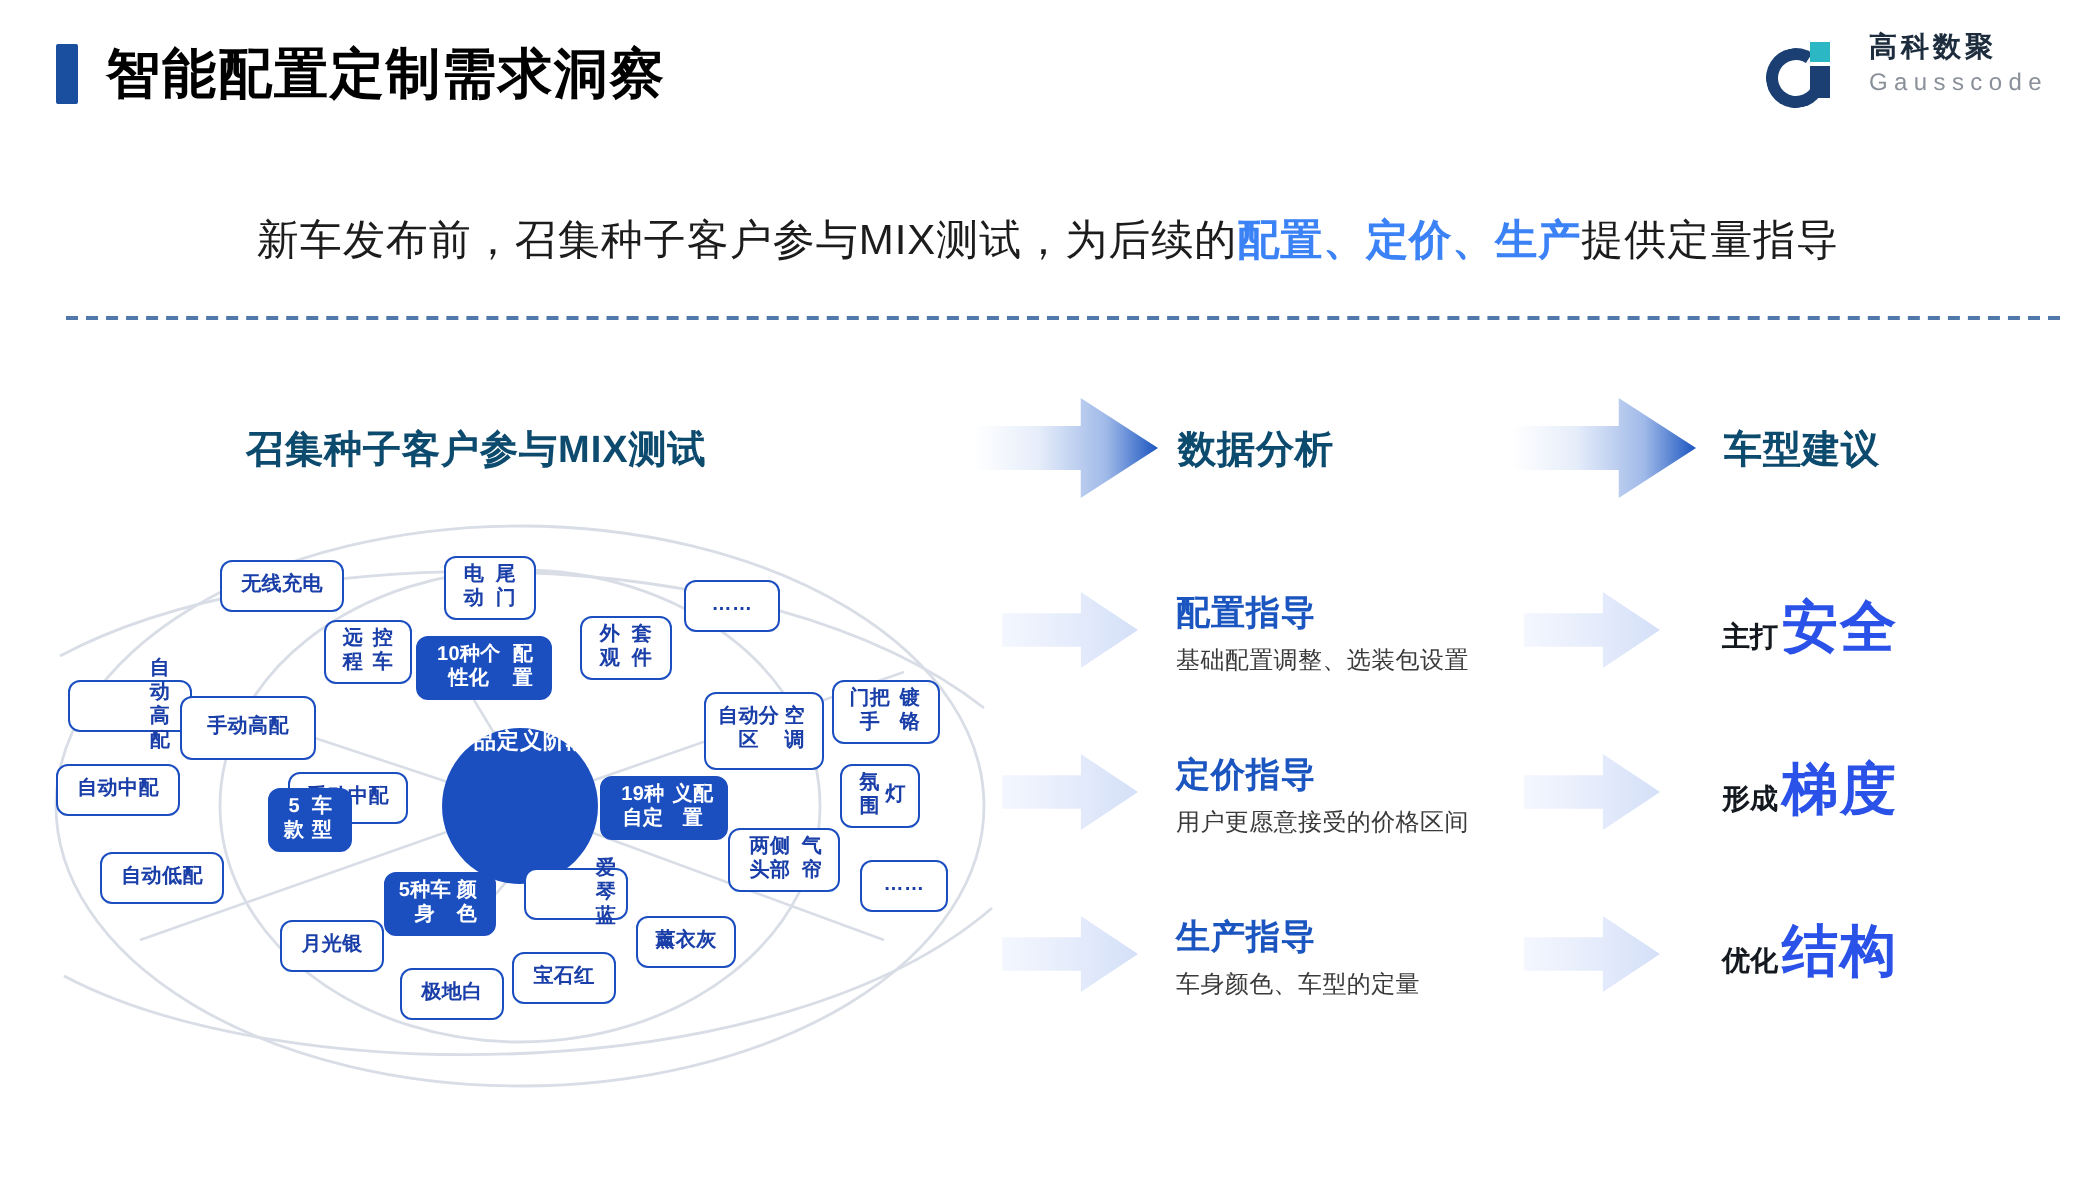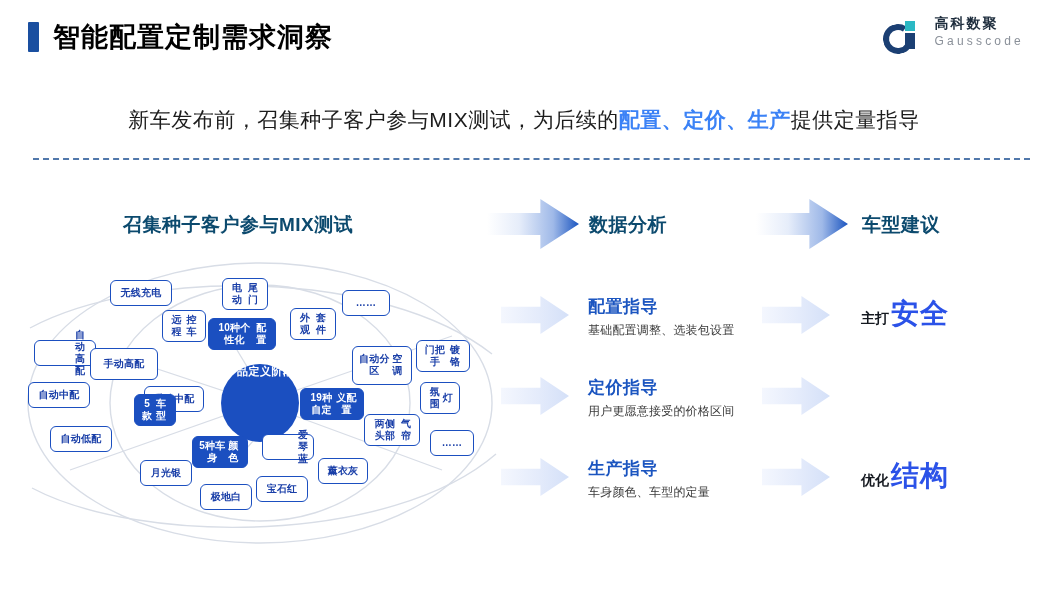--- a/index.html
+++ b/index.html
@@ -122,20 +122,24 @@
     <div class="an-desc">车身颜色、车型的定量</div>
   </div>
   <div class="an-row" id="an2">
     <div class="an-title">定价指导</div>
     <div class="an-desc">用户更愿意接受的价格区间</div>
   </div>
 
   <div class="sg-row" id="sg1">
     <span class="sg-pre">主打</span>
     <span class="sg-key">安全</span>
+  </div>
+  <div class="sg-row" id="sg2">
+    <span class="sg-pre">形成</span>
+    <span class="sg-key">梯度</span>
   </div>
   <div class="sg-row" id="sg3">
     <span class="sg-pre">优化</span>
     <span class="sg-key">结构</span>
   </div>
 
   <div class="map" id="mindmap">
     <svg width="480" height="290">
       <ellipse cx="238" cy="145" rx="232" ry="140" fill="none" stroke="#d8dde6" stroke-width="1.4"></ellipse>
       <ellipse cx="238" cy="145" rx="150" ry="118" fill="none" stroke="#d8dde6" stroke-width="1.4"></ellipse>

